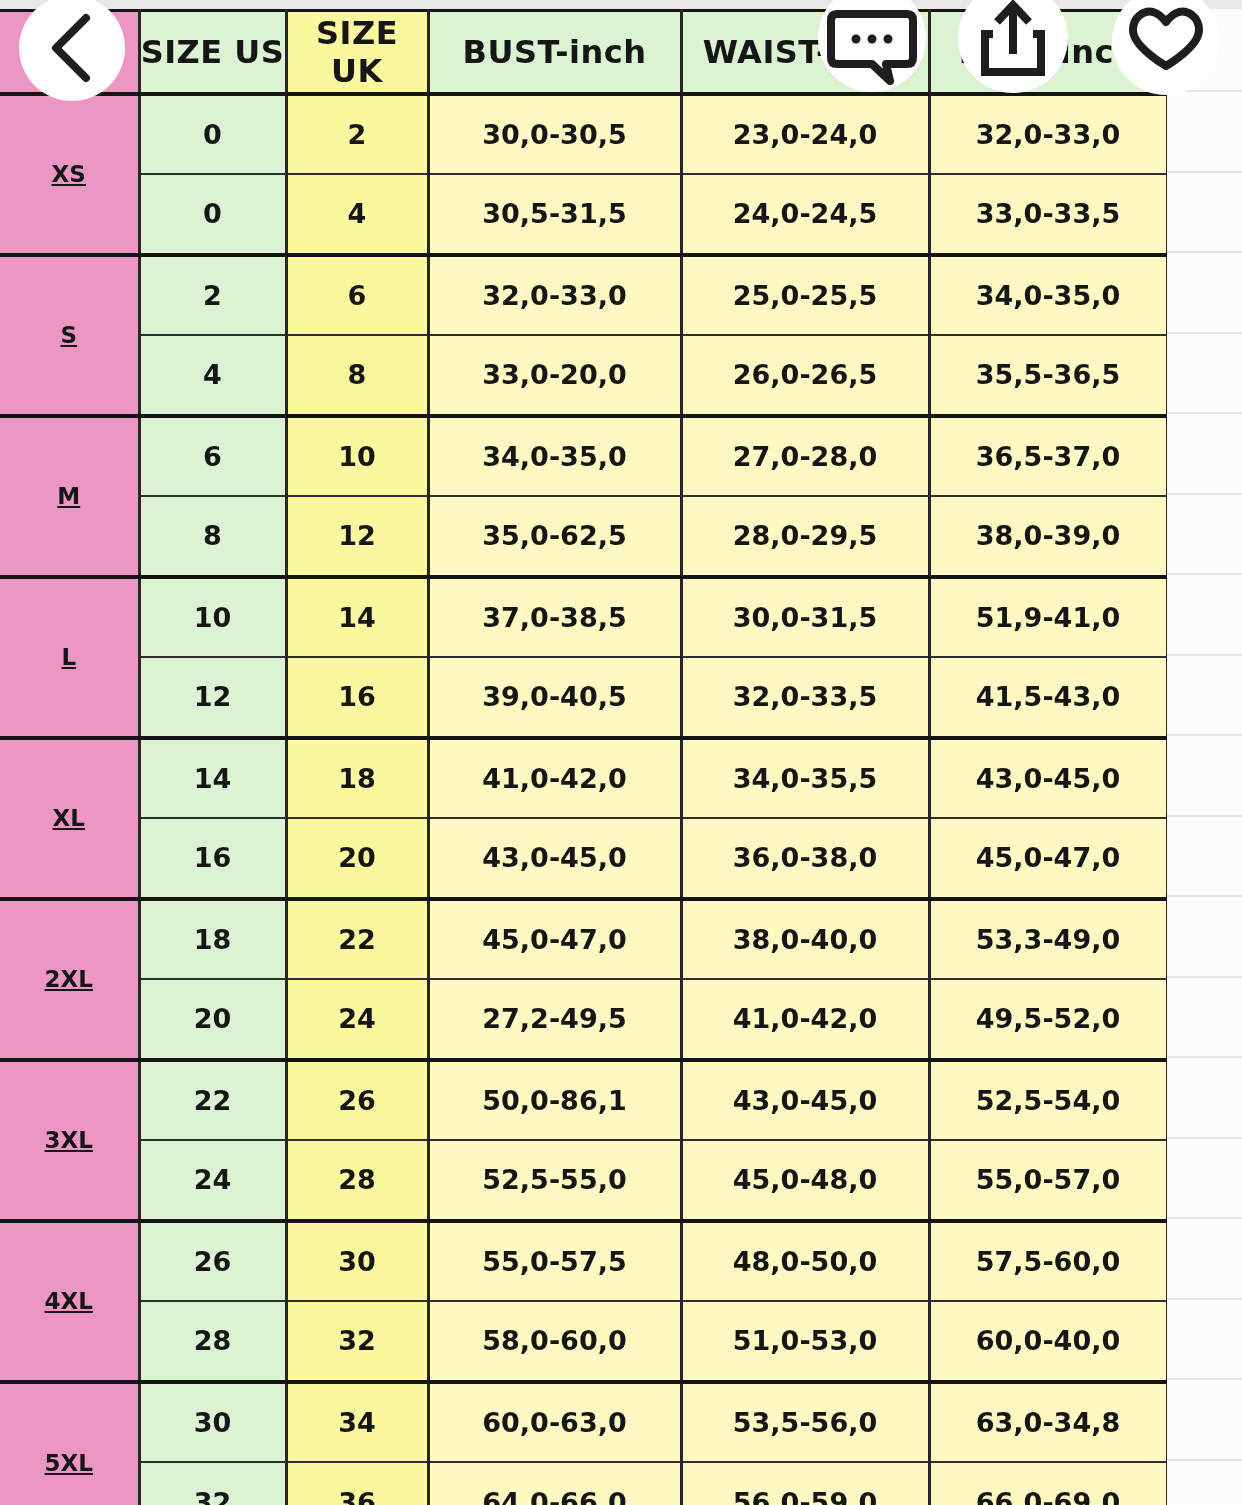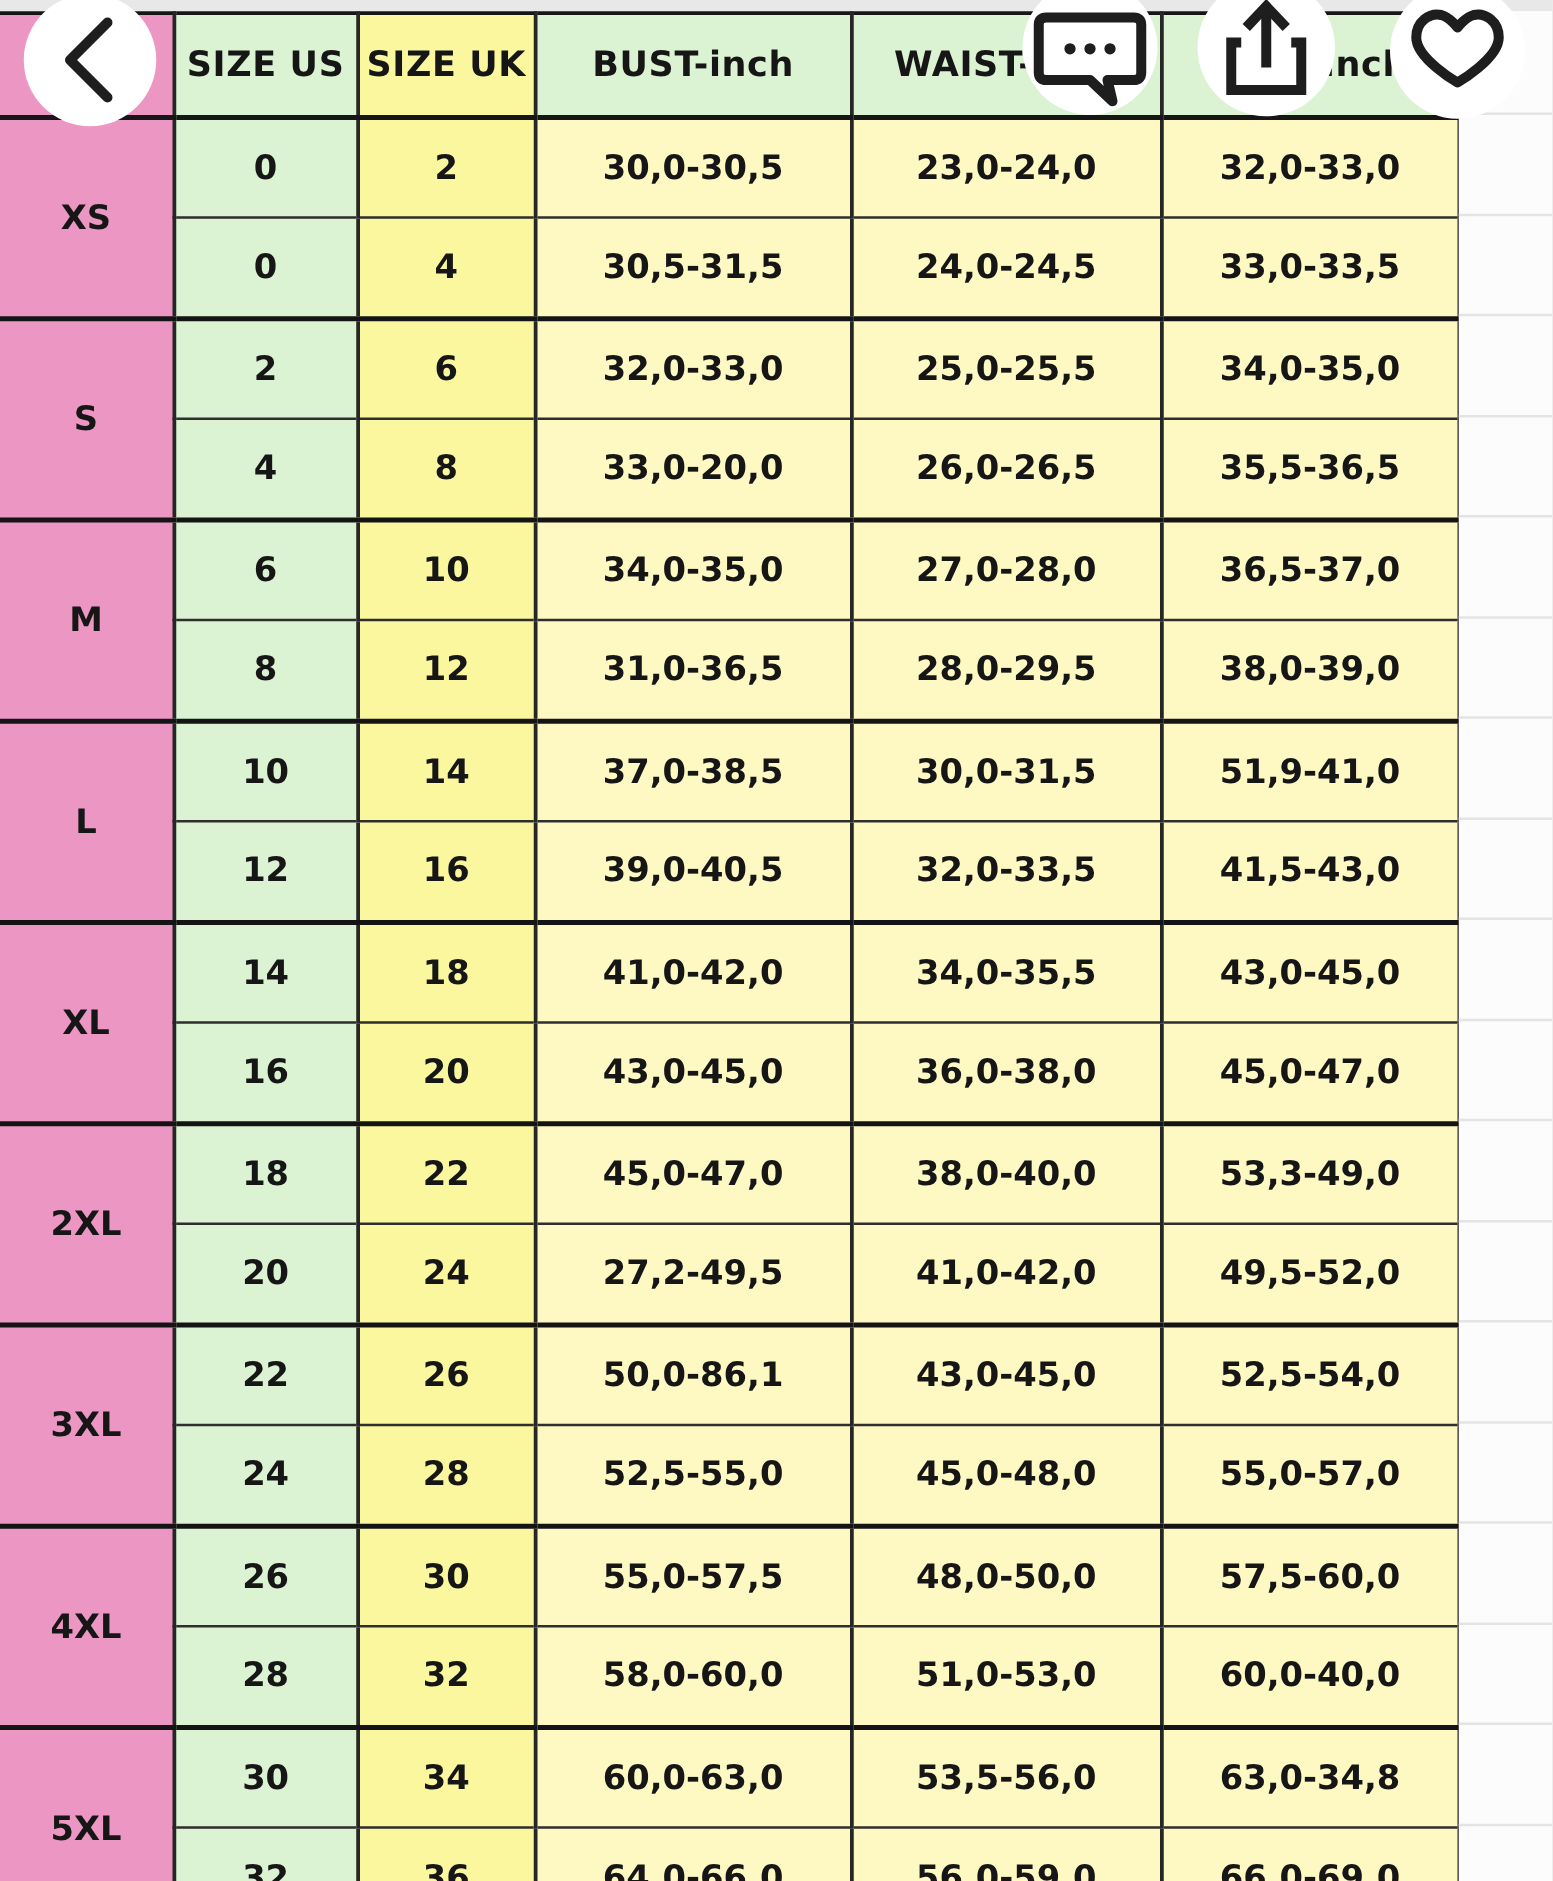--- a/index.html
+++ b/index.html
@@ -25,25 +25,25 @@
     border-collapse:collapse;table-layout:fixed;width:1167px;
   }
   table.size-chart th, table.size-chart td{
     padding:0;text-align:center;vertical-align:middle;
     border-left:3px solid #262626;border-right:3px solid #262626;
   }
   table.size-chart thead tr{height:83px;}
   table.size-chart tbody tr{height:80.5px;}
   thead th{
     border-top:3px solid #161616;border-bottom:4px solid #161616;
-    font-size:28px;letter-spacing:0.5px;
+    font-size:32px;letter-spacing:0.5px;
   }
   tbody td{border-top:2px solid #2e2e2e;font-size:27px;}
   tbody tr.group-first td{border-top:4px solid #141414;}
-  .col-label{background:var(--pink);font-size:27px;border-left:none !important;}
+  .col-label{background:var(--pink);font-size:23px;border-left:none !important;text-decoration:underline;}
   .col-us{background:var(--green);}
   .col-uk{background:var(--yellow);}
   .col-bust,.col-waist,.col-hips{background:#fef9c3;}
   thead th.col-us, thead th.col-bust, thead th.col-waist, thead th.col-hips{background:var(--green);}
   thead th.col-uk{background:var(--yellow);}
   thead th.col-label{background:var(--pink);}
   .fab{
     position:absolute;border-radius:50%;background:#ffffff;
     display:flex;align-items:center;justify-content:center;
     border:none;cursor:pointer;padding:0;
@@ -113,21 +113,21 @@
             <td class="col-label" rowspan="2">M</td>
             <td class="col-us">6</td>
             <td class="col-uk">10</td>
             <td class="col-bust">34,0-35,0</td>
             <td class="col-waist">27,0-28,0</td>
             <td class="col-hips">36,5-37,0</td>
           </tr>
           <tr>
             <td class="col-us">8</td>
             <td class="col-uk">12</td>
-            <td class="col-bust">31,0-36,5</td>
+            <td class="col-bust">35,0-62,5</td>
             <td class="col-waist">28,0-29,5</td>
             <td class="col-hips">38,0-39,0</td>
           </tr>
           <tr class="group-first">
             <td class="col-label" rowspan="2">L</td>
             <td class="col-us">10</td>
             <td class="col-uk">14</td>
             <td class="col-bust">37,0-38,5</td>
             <td class="col-waist">30,0-31,5</td>
             <td class="col-hips">51,9-41,0</td>

